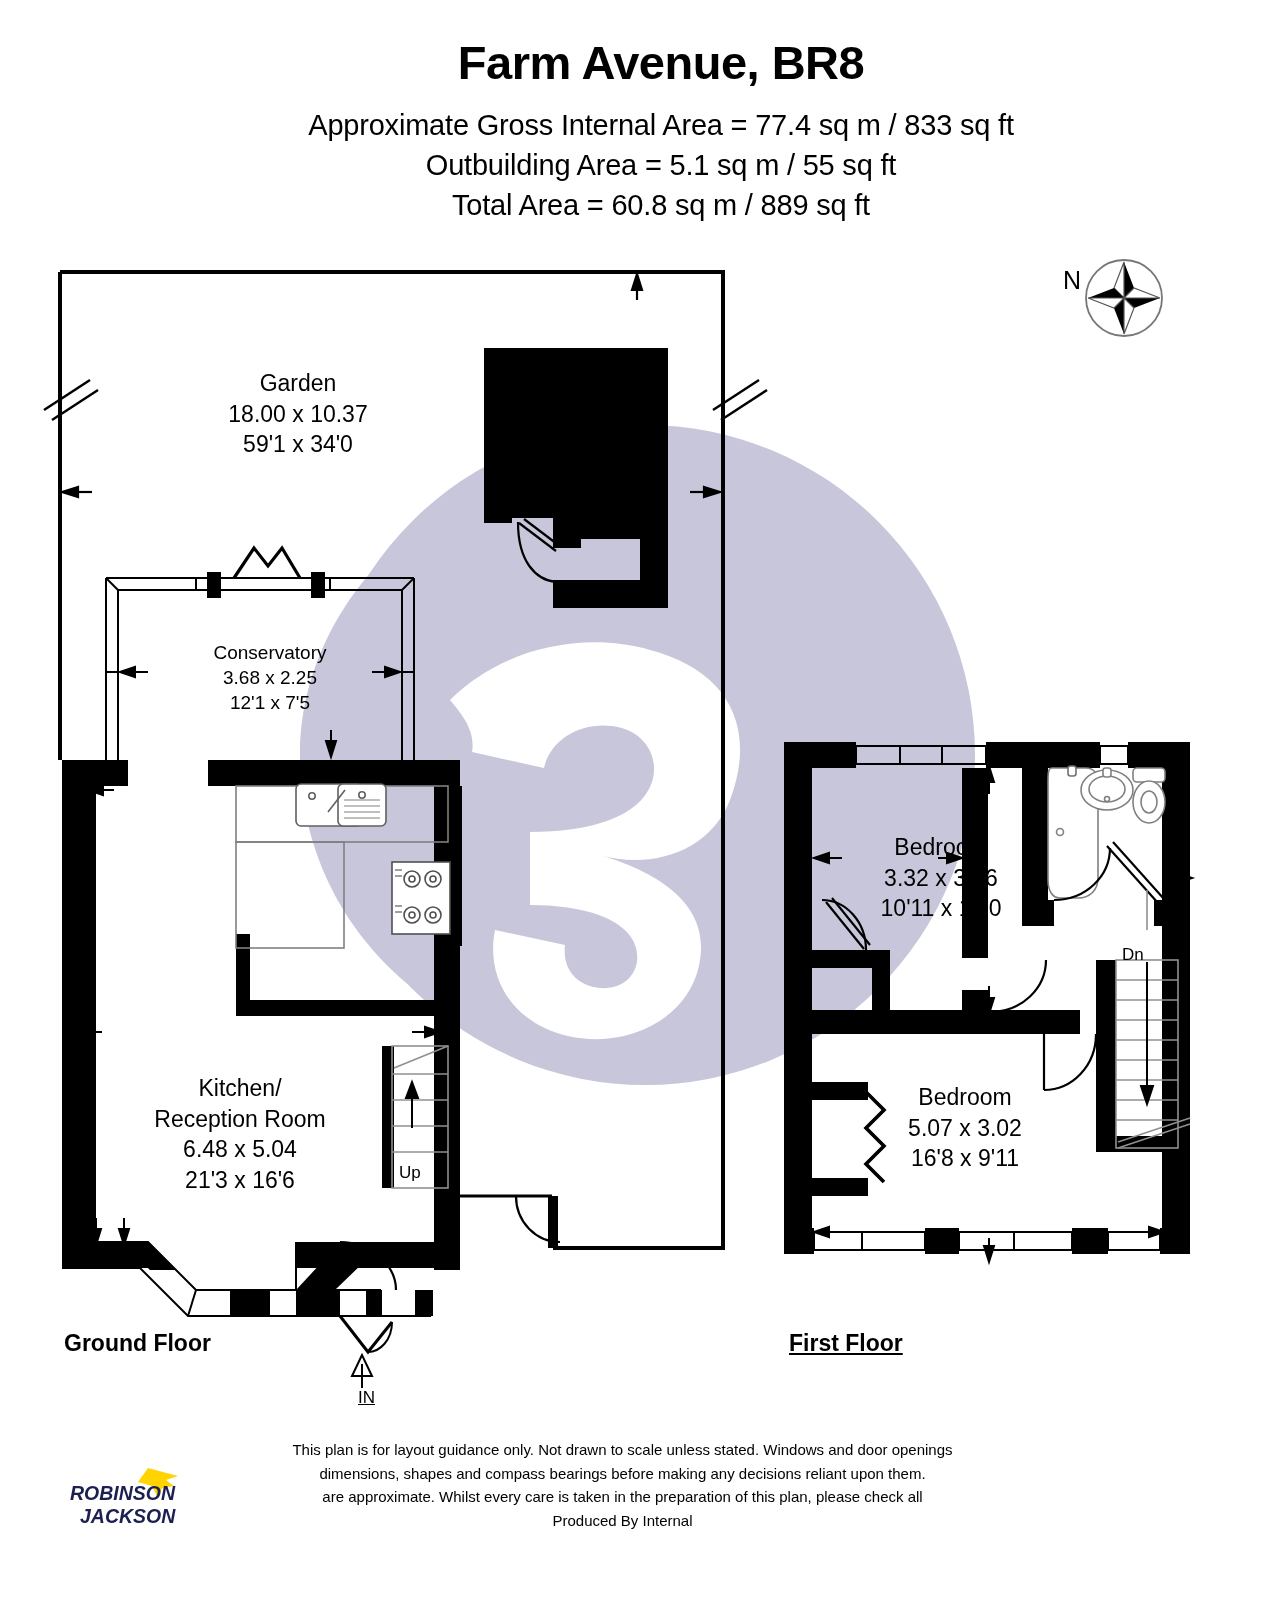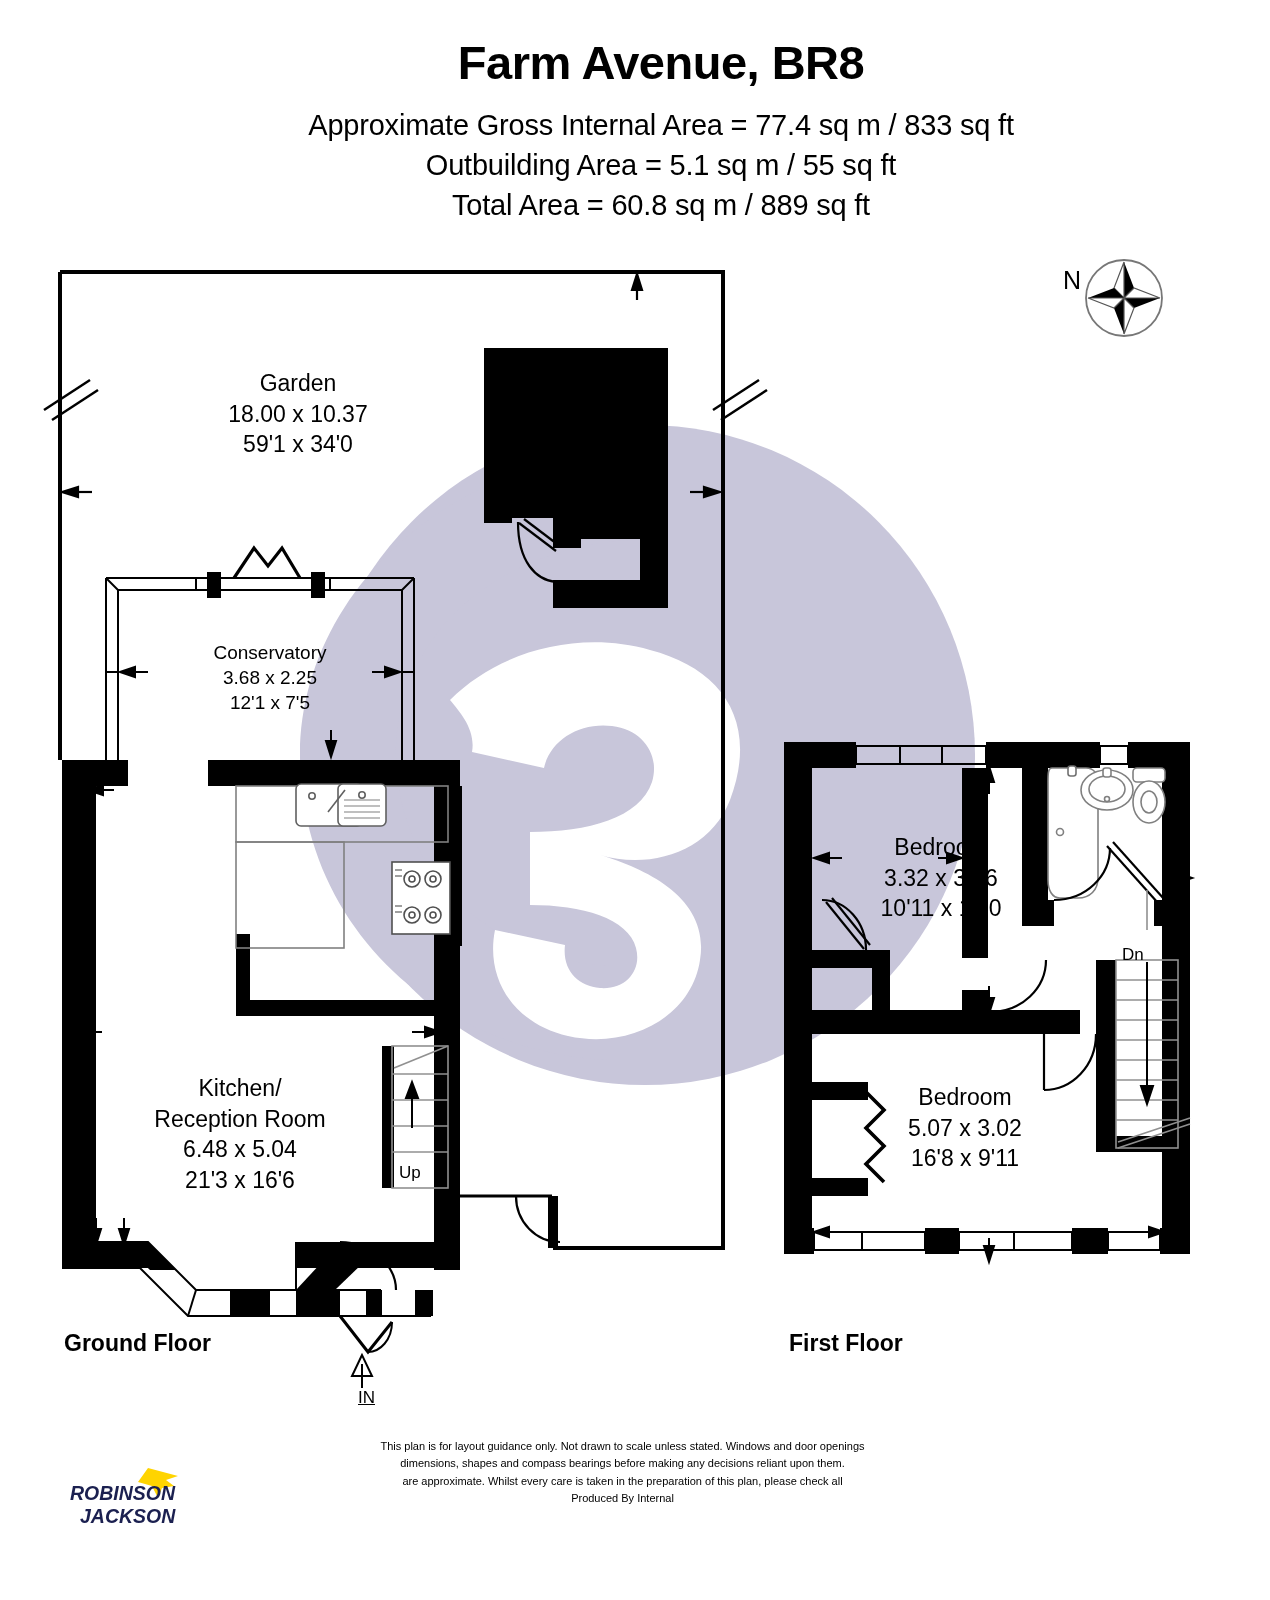--- a/index.html
+++ b/index.html
@@ -94,21 +94,21 @@
     white-space: nowrap;
   }
 
   
   #footer {
     position: absolute;
     left: 185px;
     top: 1438px;
     width: 875px;
     text-align: center;
-    font-size: 11px;
+    font-size: 15px;
     line-height: 1.58;
   }
   #logo {
     position: absolute;
     left: 66px;
     top: 1466px;
     width: 125px;
     height: 66px;
   }
   .logo-text {
@@ -540,21 +540,21 @@
 
   <div class="room-label" style="left:862px; top:1082px; width:206px;">
     <span class="nm">Bedroom</span>
     <span class="d1">5.07 x 3.02</span>
     <span class="d2">16'8 x 9'11</span>
   </div>
 
   <div class="tiny-label" style="left:1122px; top:945px;">Dn</div>
 
   <div class="floor-label" style="left:64px; top:1330px;">Ground Floor</div>
-  <div class="floor-label" style="left:789px; top:1330px;">First Floor</div>
+  <div class="floor-label" style="left:789px; top:1330px;text-decoration:underline;">First Floor</div>
   <div class="tiny-label" style="left:358px; top:1388px;text-decoration:underline;">IN</div>
 
   <div id="footer">
     <div>This plan is for layout guidance only. Not drawn to scale unless stated. Windows and door openings</div>
     <div>dimensions, shapes and compass bearings before making any decisions reliant upon them.</div>
     <div>are approximate. Whilst every care is taken in the preparation of this plan, please check all</div>
     <div>Produced By Internal</div>
   </div>
 
   <svg id="logo" viewBox="0 0 125 66">

